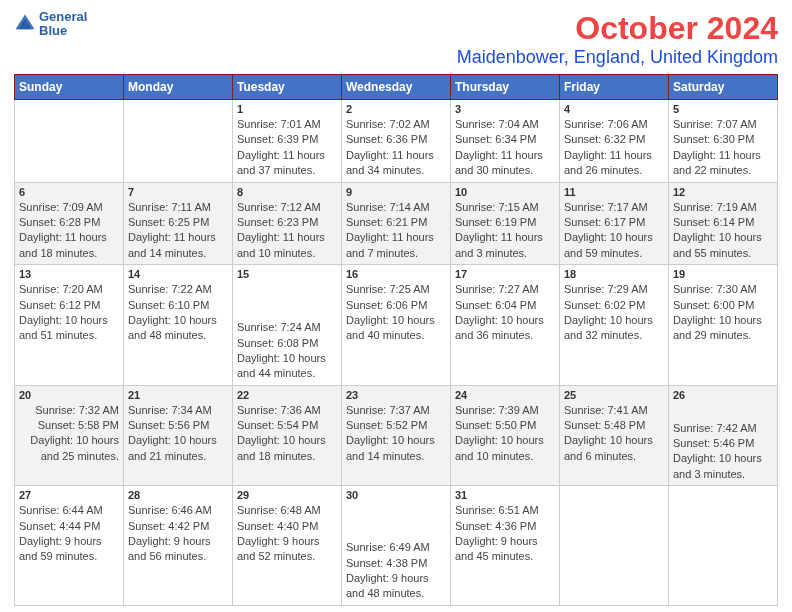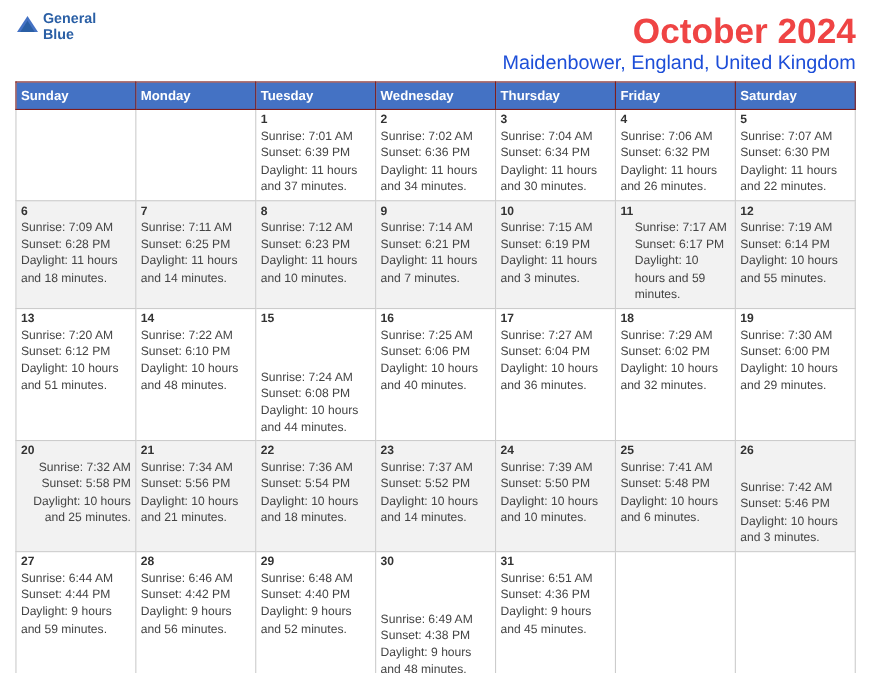--- a/index.html
+++ b/index.html
@@ -187,21 +187,21 @@
 Daylight: 11 hours and 7 minutes.</div>
           </td>
           <td>
             <span class="day-number">10</span>
             <div class="day-info" style="white-space: pre-line;">Sunrise: 7:15 AM
 Sunset: 6:19 PM
 Daylight: 11 hours and 3 minutes.</div>
           </td>
           <td>
             <span class="day-number">11</span>
-            <div class="day-info" style="white-space: pre-line; margin-left: 13px;">Sunrise: 7:17 AM
+            <div class="day-info" style="white-space: pre-line;">Sunrise: 7:17 AM
 Sunset: 6:17 PM
 Daylight: 10 hours and 59 minutes.</div>
           </td>
           <td>
             <span class="day-number">12</span>
             <div class="day-info" style="white-space: pre-line;">Sunrise: 7:19 AM
 Sunset: 6:14 PM
 Daylight: 10 hours and 55 minutes.</div>
           </td>
         </tr>

